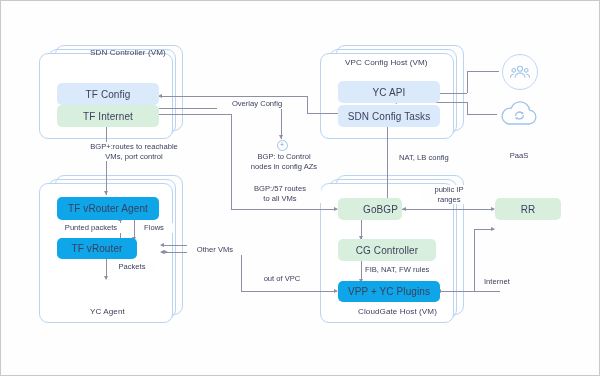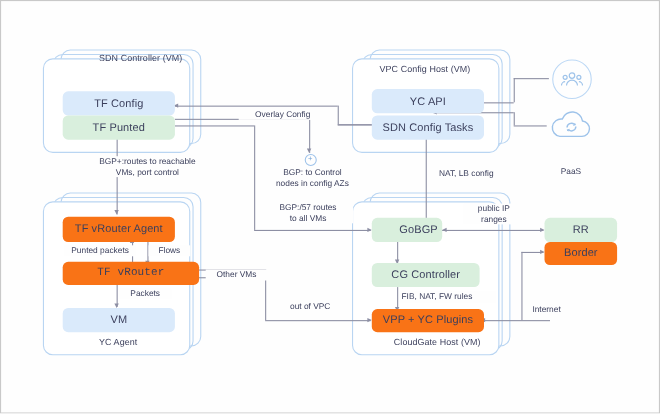--- a/index.html
+++ b/index.html
@@ -22,21 +22,21 @@
     white-space:nowrap;letter-spacing:.01em;
   }
   .node{
     position:absolute;z-index:7;border-radius:5px;
     display:flex;align-items:center;justify-content:center;
     font-size:10px;color:#3b3f5c;box-sizing:border-box;
     text-align:center;letter-spacing:.01em;
   }
   .n-blue{background:#daeafb;}
   .n-green{background:#d9efdd;}
-  .n-pink{background:#f97316;}
+  .n-pink{background:#0ea5e9;}
   .edge{position:absolute;z-index:5;}
   .h{height:0;border-top:1.1px solid #8d8fa4;}
   .v{width:0;border-left:1.1px solid #8d8fa4;}
   .elabel{
     position:absolute;z-index:8;font-size:7.6px;color:#3b3f5c;
     text-align:center;line-height:1.26;white-space:pre;
     background:#fefefe;padding:0 2px;
   }
   .arrow{position:absolute;z-index:6;width:0;height:0;}
   .ar-l{border-top:2.6px solid transparent;border-bottom:2.6px solid transparent;border-right:4.2px solid #8d8fa4;}
@@ -161,35 +161,33 @@
   <div class="edge h" style="left:437px;top:290px;width:62px;"></div>
   <div class="edge v" style="left:473px;top:228px;height:62px;"></div>
   <div class="edge h" style="left:473px;top:228px;width:20px;"></div>
   <div class="arrow ar-r" style="left:490px;top:225.5px;"></div>
   <div class="arrow ar-l" style="left:436px;top:287.5px;"></div>
   <div class="elabel" style="left:481px;top:276px;width:44px;text-align:left;">Internet</div>
 
   <div class="elabel" style="left:216px;top:78px;width:76px;margin-top:20px;">Overlay Config</div>
 
   <div class="node n-blue" style="left:56px;top:82px;width:102px;height:22px;">TF Config</div>
-  <div class="node n-green" style="left:56px;top:104px;width:102px;height:22px;">TF Punted</div>
+  <div class="node n-green" style="left:56px;top:104px;width:102px;height:22px;">TF Internet</div>
 
   <div class="node n-blue" style="left:337px;top:80px;width:102px;height:22px;">YC API</div>
   <div class="node n-blue" style="left:337px;top:104px;width:102px;height:22px;">SDN Config Tasks</div>
 
   <div class="node n-pink" style="left:56px;top:196px;width:102px;height:23px;">TF vRouter Agent</div>
-  <div class="node n-pink" style="left:56px;top:237px;width:124px;height:21px;font-family:Liberation Mono, monospace;">TF vRouter</div>
-  <div class="node n-blue" style="left:56px;top:279px;width:102px;height:22px;">VM</div>
+  <div class="node n-pink" style="left:56px;top:237px;width:80px;height:21px;">TF vRouter</div>
 
   <div class="node n-green" style="left:337px;top:197px;width:64px;height:22px;padding-left:21px;">GoBGP</div>
   <div class="node n-green" style="left:337px;top:238px;width:98px;height:22px;">CG Controller</div>
   <div class="node n-pink" style="left:337px;top:280px;width:102px;height:21px;">VPP + YC Plugins</div>
 
   <div class="node n-green" style="left:494px;top:197px;width:66px;height:22px;">RR</div>
-  <div class="node n-pink" style="left:494px;top:219px;width:66px;height:21px;">Border</div>
 
   <div class="icon-circle" style="left:501px;top:53px;">
     <svg width="20" height="16" viewBox="0 0 24 18" fill="none" stroke="#9ec3ea" stroke-width="1.3">
       <circle cx="12" cy="5" r="3"></circle>
       <path d="M6 16c0-3.3 2.7-6 6-6s6 2.7 6 6"></path>
       <circle cx="4.5" cy="7" r="2.2"></circle>
       <path d="M0.5 16c0-2.4 1.8-4.3 4-4.3"></path>
       <circle cx="19.5" cy="7" r="2.2"></circle>
       <path d="M23.5 16c0-2.4-1.8-4.3-4-4.3"></path>
     </svg>

